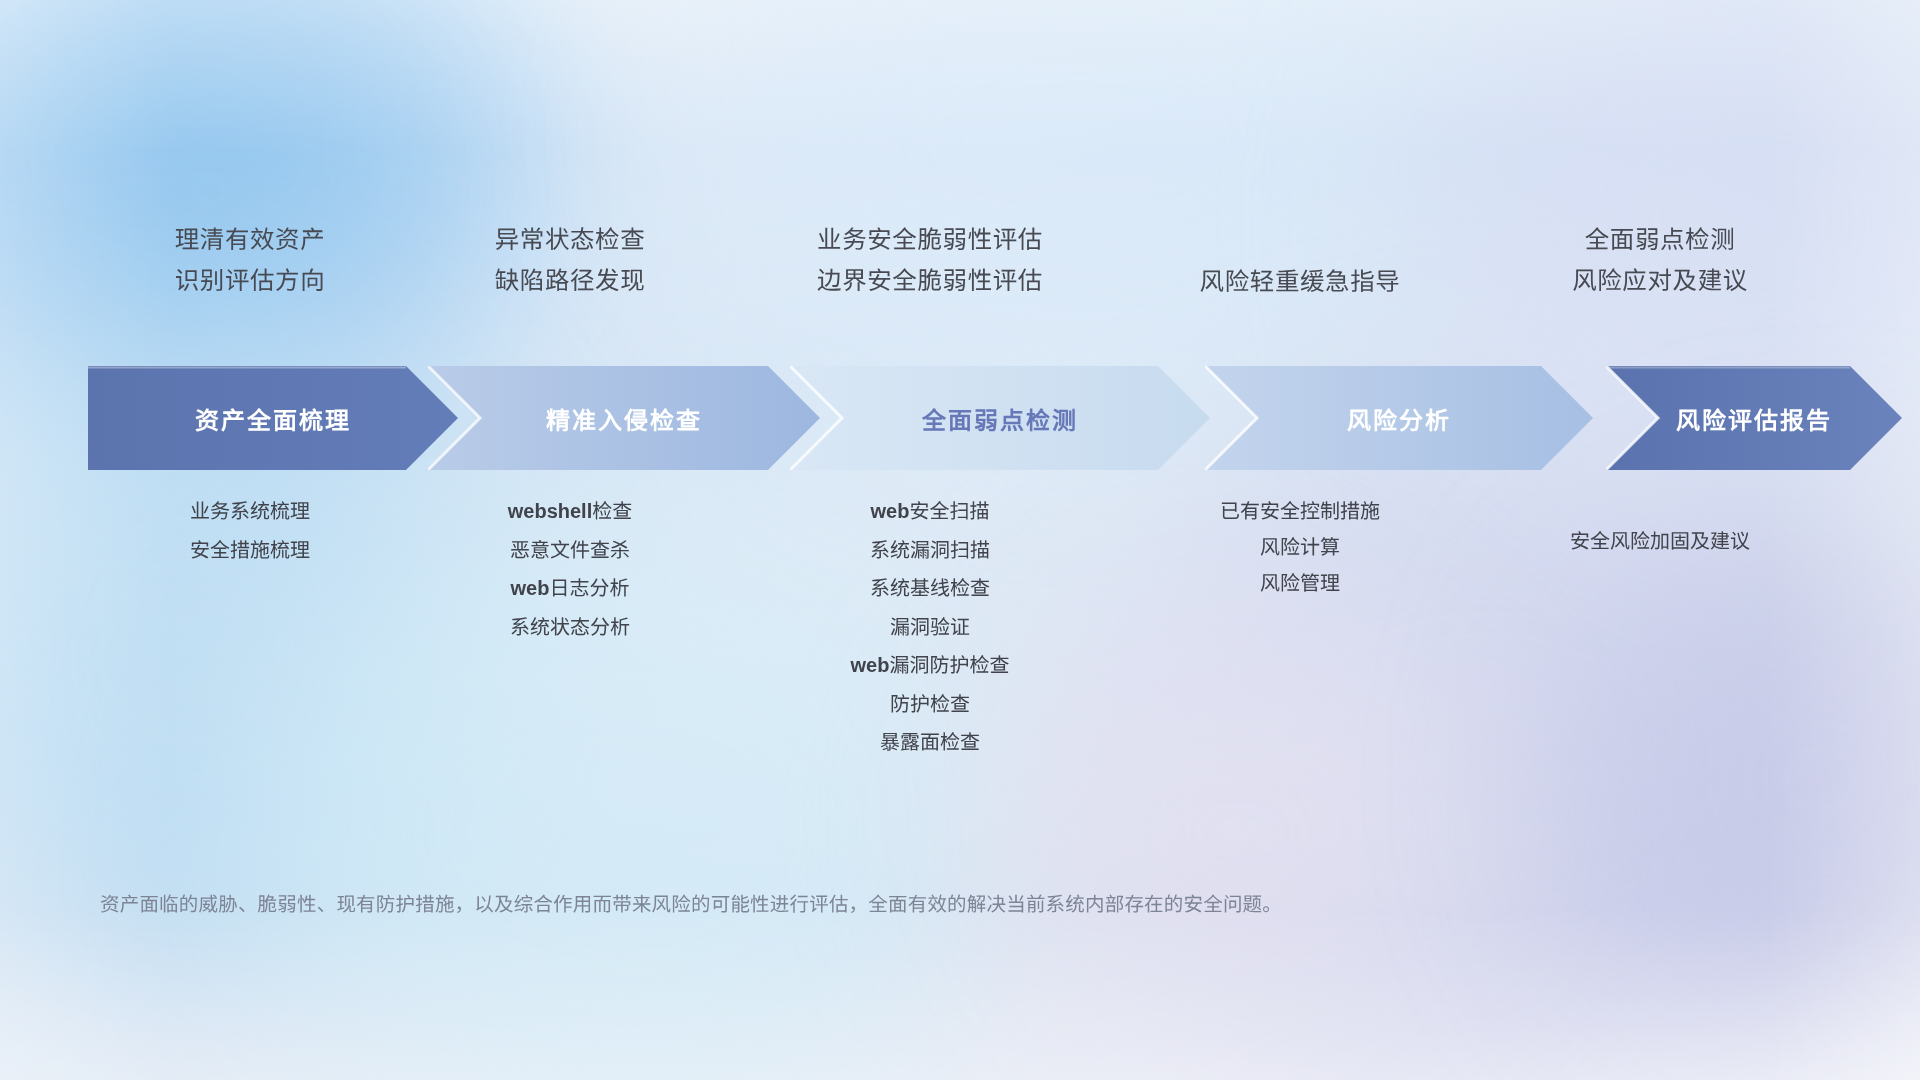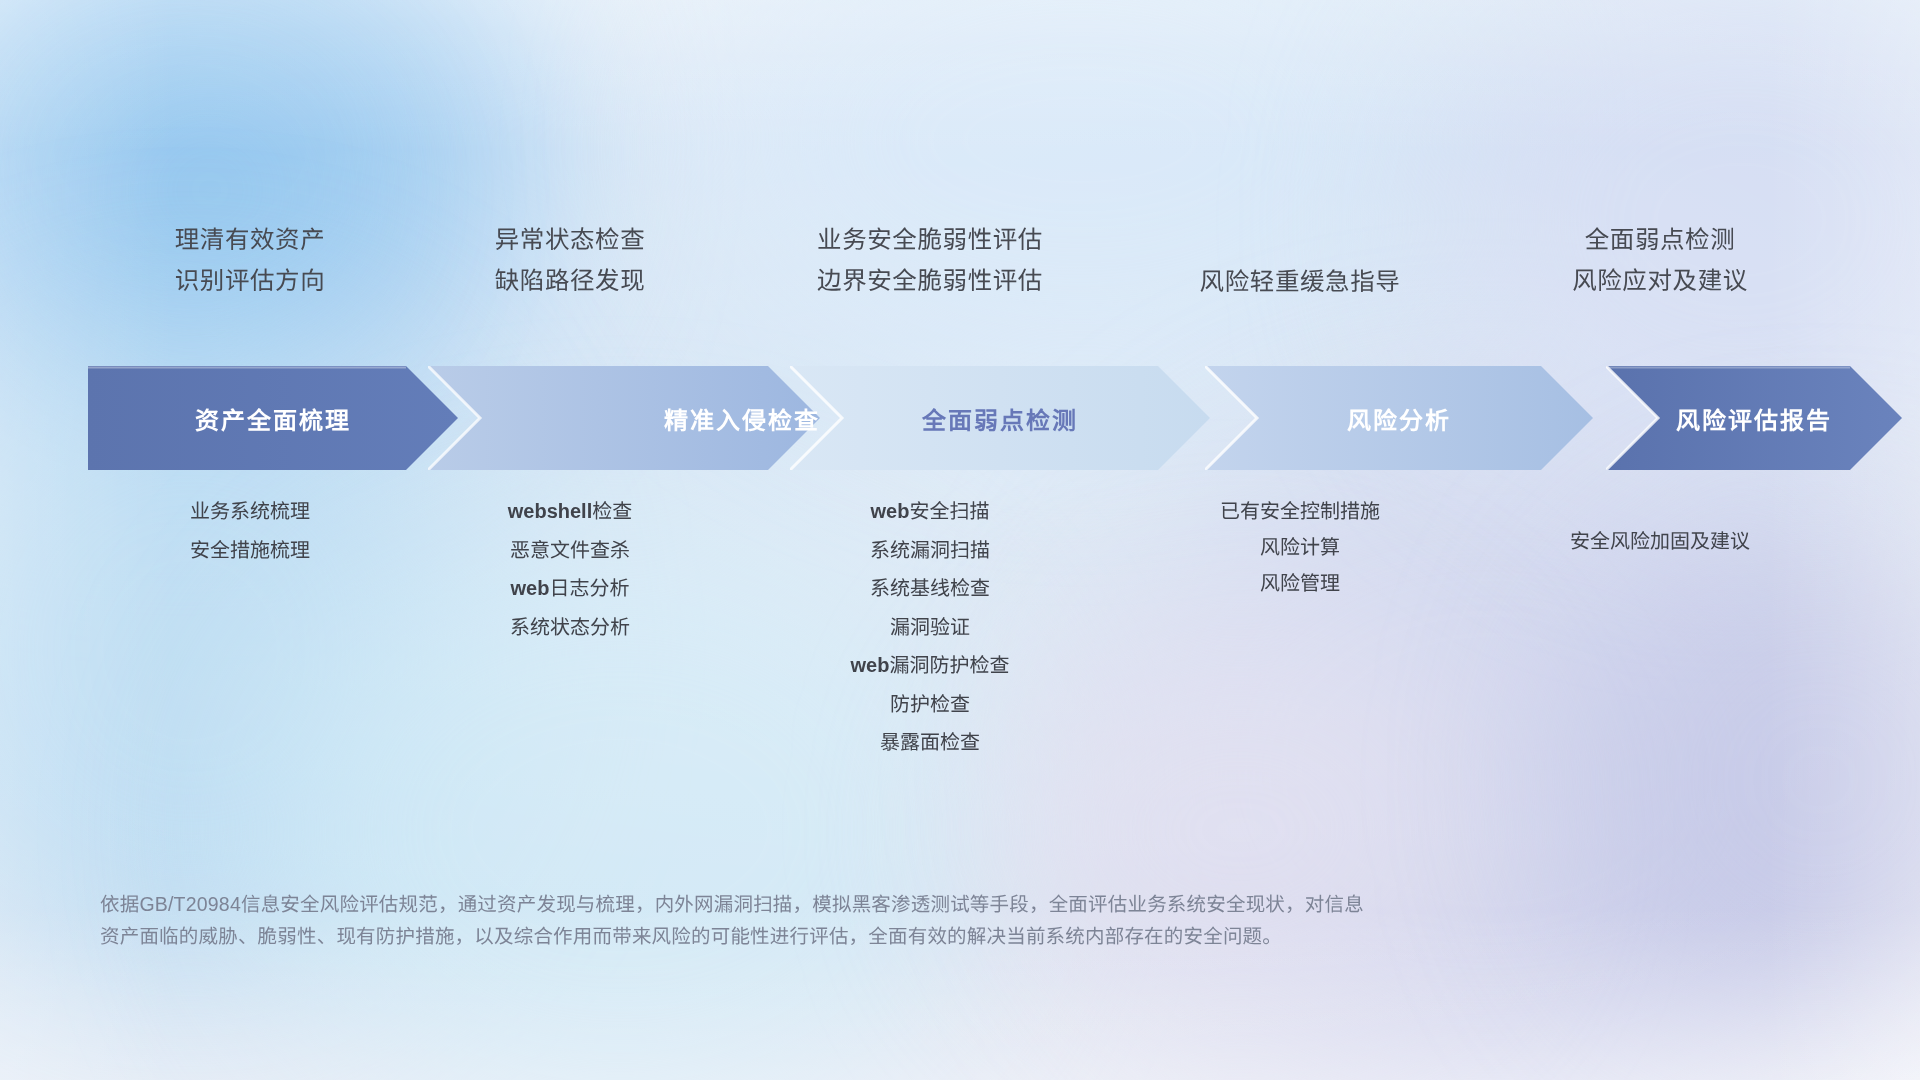--- a/index.html
+++ b/index.html
@@ -134,21 +134,21 @@
             <stop offset="0" stop-color="#5c74ae"></stop>
               <stop offset="1" stop-color="#637db9"></stop>
           </linearGradient>
         </defs>
         <path d="M0,0 L318,0 L370,52 L318,104 L0,104 Z" fill="url(#g1)"></path>
         <path d="M0,1.5 L318,1.5" stroke="rgba(255,255,255,.35)" stroke-width="2" fill="none"></path>
       </svg>
       <div class="lbl" style="color:#ffffff;">资产全面梳理</div>
     </div>
 
-    <div class="chev" style="left:340px;width:392px;justify-content:flex-end;">
+    <div class="chev" style="left:340px;width:392px;">
       <svg class="shape" viewBox="0 0 392 104" preserveAspectRatio="none">
         <defs>
           <linearGradient id="g2" x1="0" y1="0" x2="1" y2="0">
             <stop offset="0" stop-color="#b9cce8"></stop>
               <stop offset="1" stop-color="#9db7e0"></stop>
           </linearGradient>
         </defs>
         <path d="M0,0 L340,0 L392,52 L340,104 L0,104 L52,52 Z" fill="url(#g2)"></path>
         <path d="M0,0 L52,52 L0,104" fill="none" stroke="rgba(255,255,255,.75)" stroke-width="3"></path>
       </svg>
@@ -228,17 +228,16 @@
       <div class="itm">风险计算</div>
       <div class="itm">风险管理</div>
     </div>
 
     <div class="col-bot" style="width:360px;margin-top:30px;">
       <div class="itm">安全风险加固及建议</div>
     </div>
   </div>
 
   <div class="footnote">
-    <div>依据GB/T20984信息安全风险评估规范，通过资产发现与梳理，内外网漏洞扫描，模拟黑客渗透测试等手段，全面评估业务系统安全现状，对信息</div>
     <div>资产面临的威胁、脆弱性、现有防护措施，以及综合作用而带来风险的可能性进行评估，全面有效的解决当前系统内部存在的安全问题。</div>
   </div>
 
 </div>
 
 </body></html>

